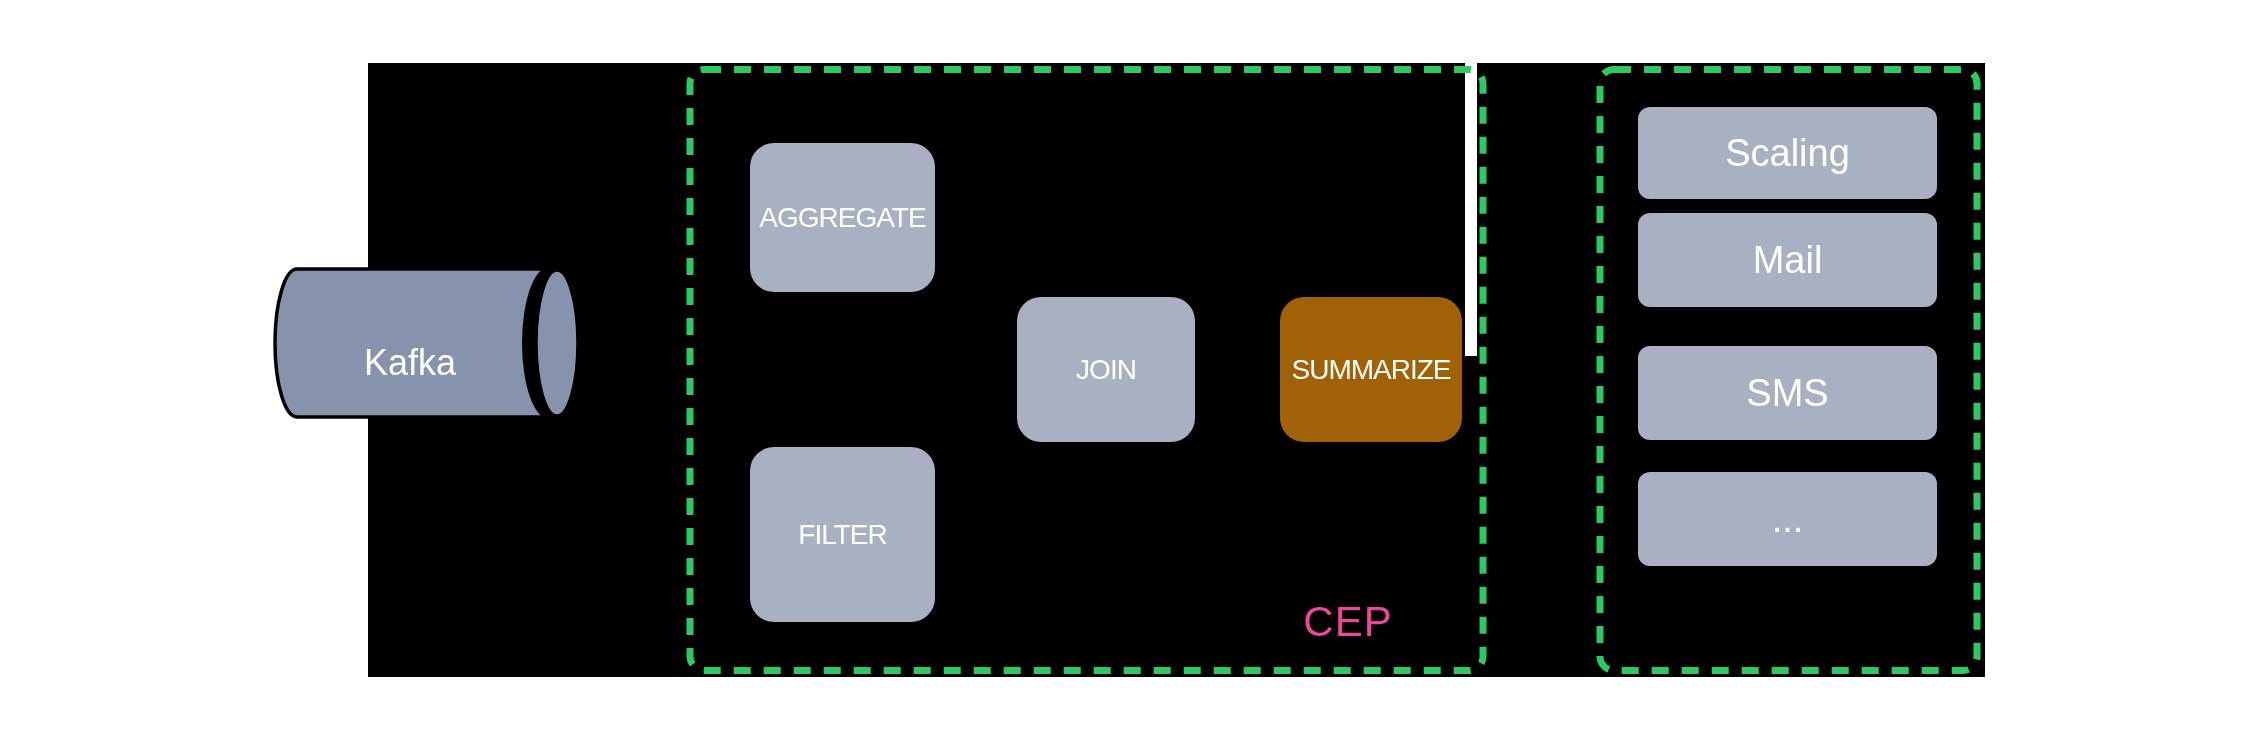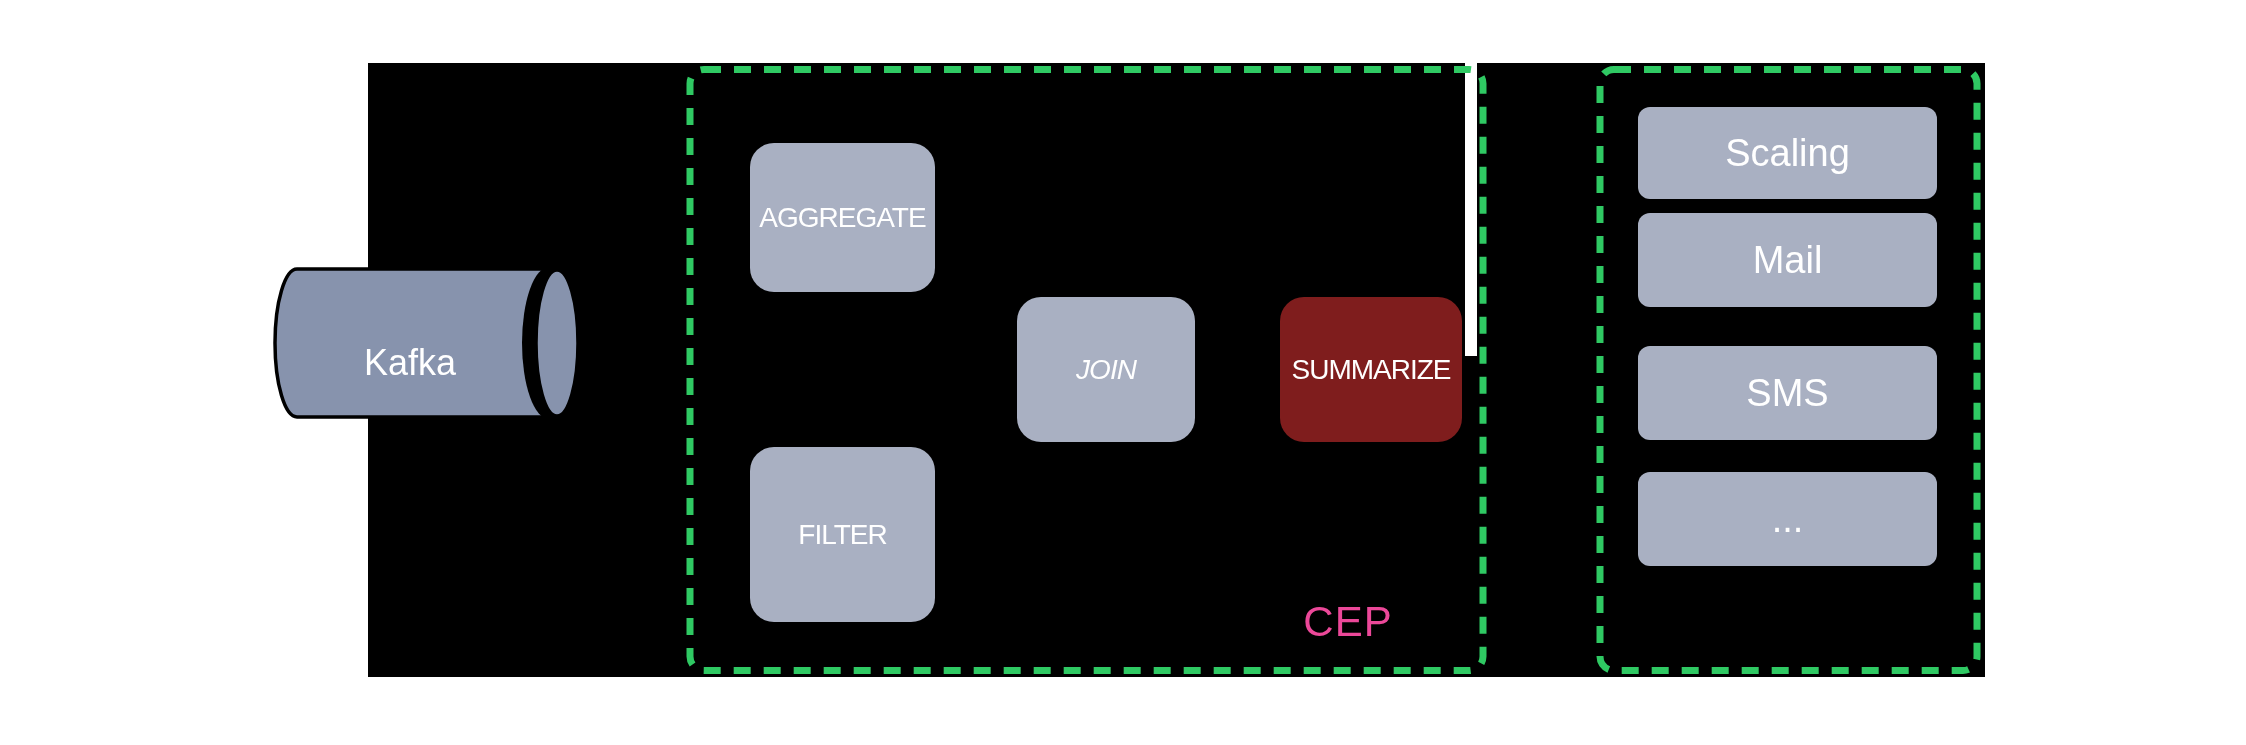--- a/index.html
+++ b/index.html
@@ -45,21 +45,21 @@
     text-align: center;
   }
   .cep-node {
     background: #A9B0C2;
     border-radius: 24px;
     font-size: 28px;
     letter-spacing: -1px;
     margin-left: 20px;
   }
   .cep-node.emphasis {
-    background: #7f1d1d;
+    background: #a16207;
   }
   .ops-node {
     left: 1638px;
     width: 299px;
     height: 94px;
     background: #A9B0C2;
     border-radius: 12px;
     font-size: 38px;
   }
   .label {
@@ -98,21 +98,21 @@
     <rect x="690" y="69.5" width="793" height="601" rx="14" fill="none" stroke="#2FC963" stroke-width="7" stroke-dasharray="17 13"></rect>
     <rect x="1600" y="69.5" width="377" height="601" rx="14" fill="none" stroke="#2FC963" stroke-width="7" stroke-dasharray="17 13"></rect>
   </svg>
 
   <div class="label kafka-label">Kafka</div>
 
   <div class="node cep-node" style="left:730px; top:143px; width:185px; height:149px;">AGGREGATE</div>
 
   <div class="node cep-node" style="left:730px; top:447px; width:185px; height:175px;">FILTER</div>
 
-  <div class="node cep-node" style="left:997px; top:297px; width:178px; height:145px;font-style:italic;">JOIN</div>
+  <div class="node cep-node" style="left:997px; top:297px; width:178px; height:145px;">JOIN</div>
 
   <div class="node cep-node emphasis" style="left:1260px; top:297px; width:182px; height:145px;">SUMMARIZE</div>
 
   <div class="node ops-node" style="top:107px; height:92px;">Scaling</div>
 
   <div class="node ops-node" style="top:213px;">Mail</div>
 
   <div class="node ops-node" style="top:346px;">SMS</div>
 
   <div class="node ops-node" style="top:472px;">...</div>

